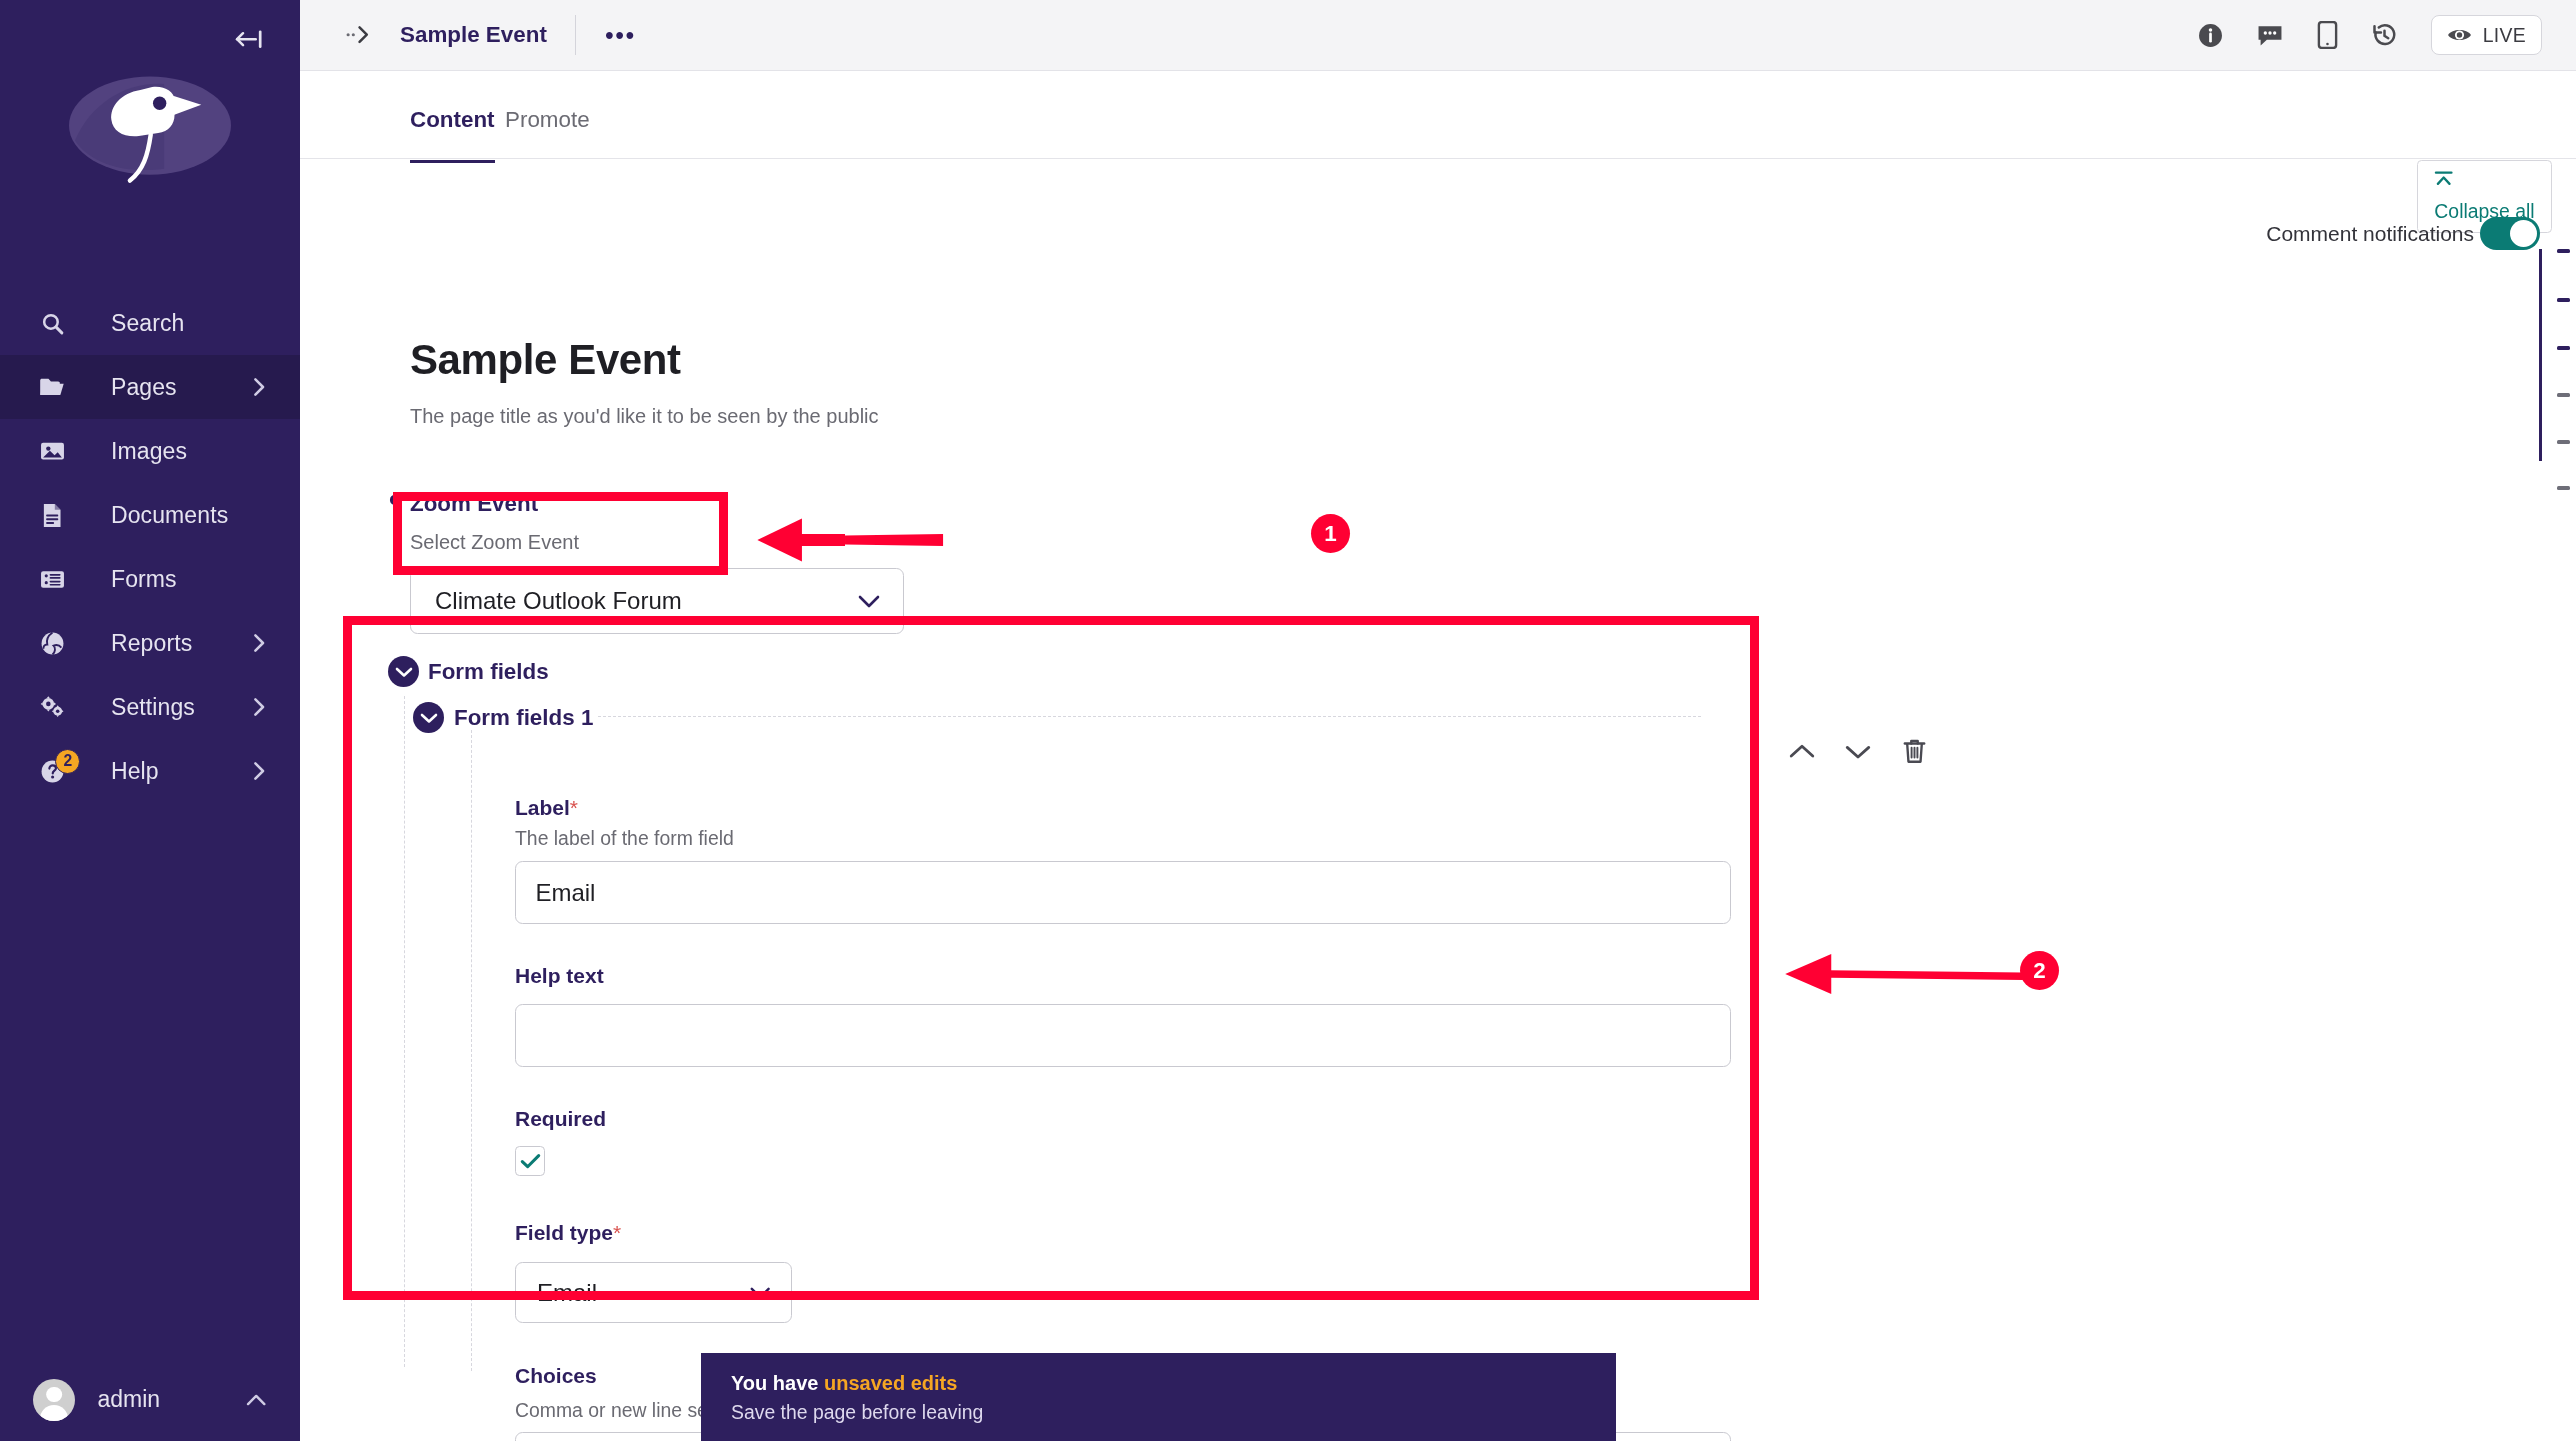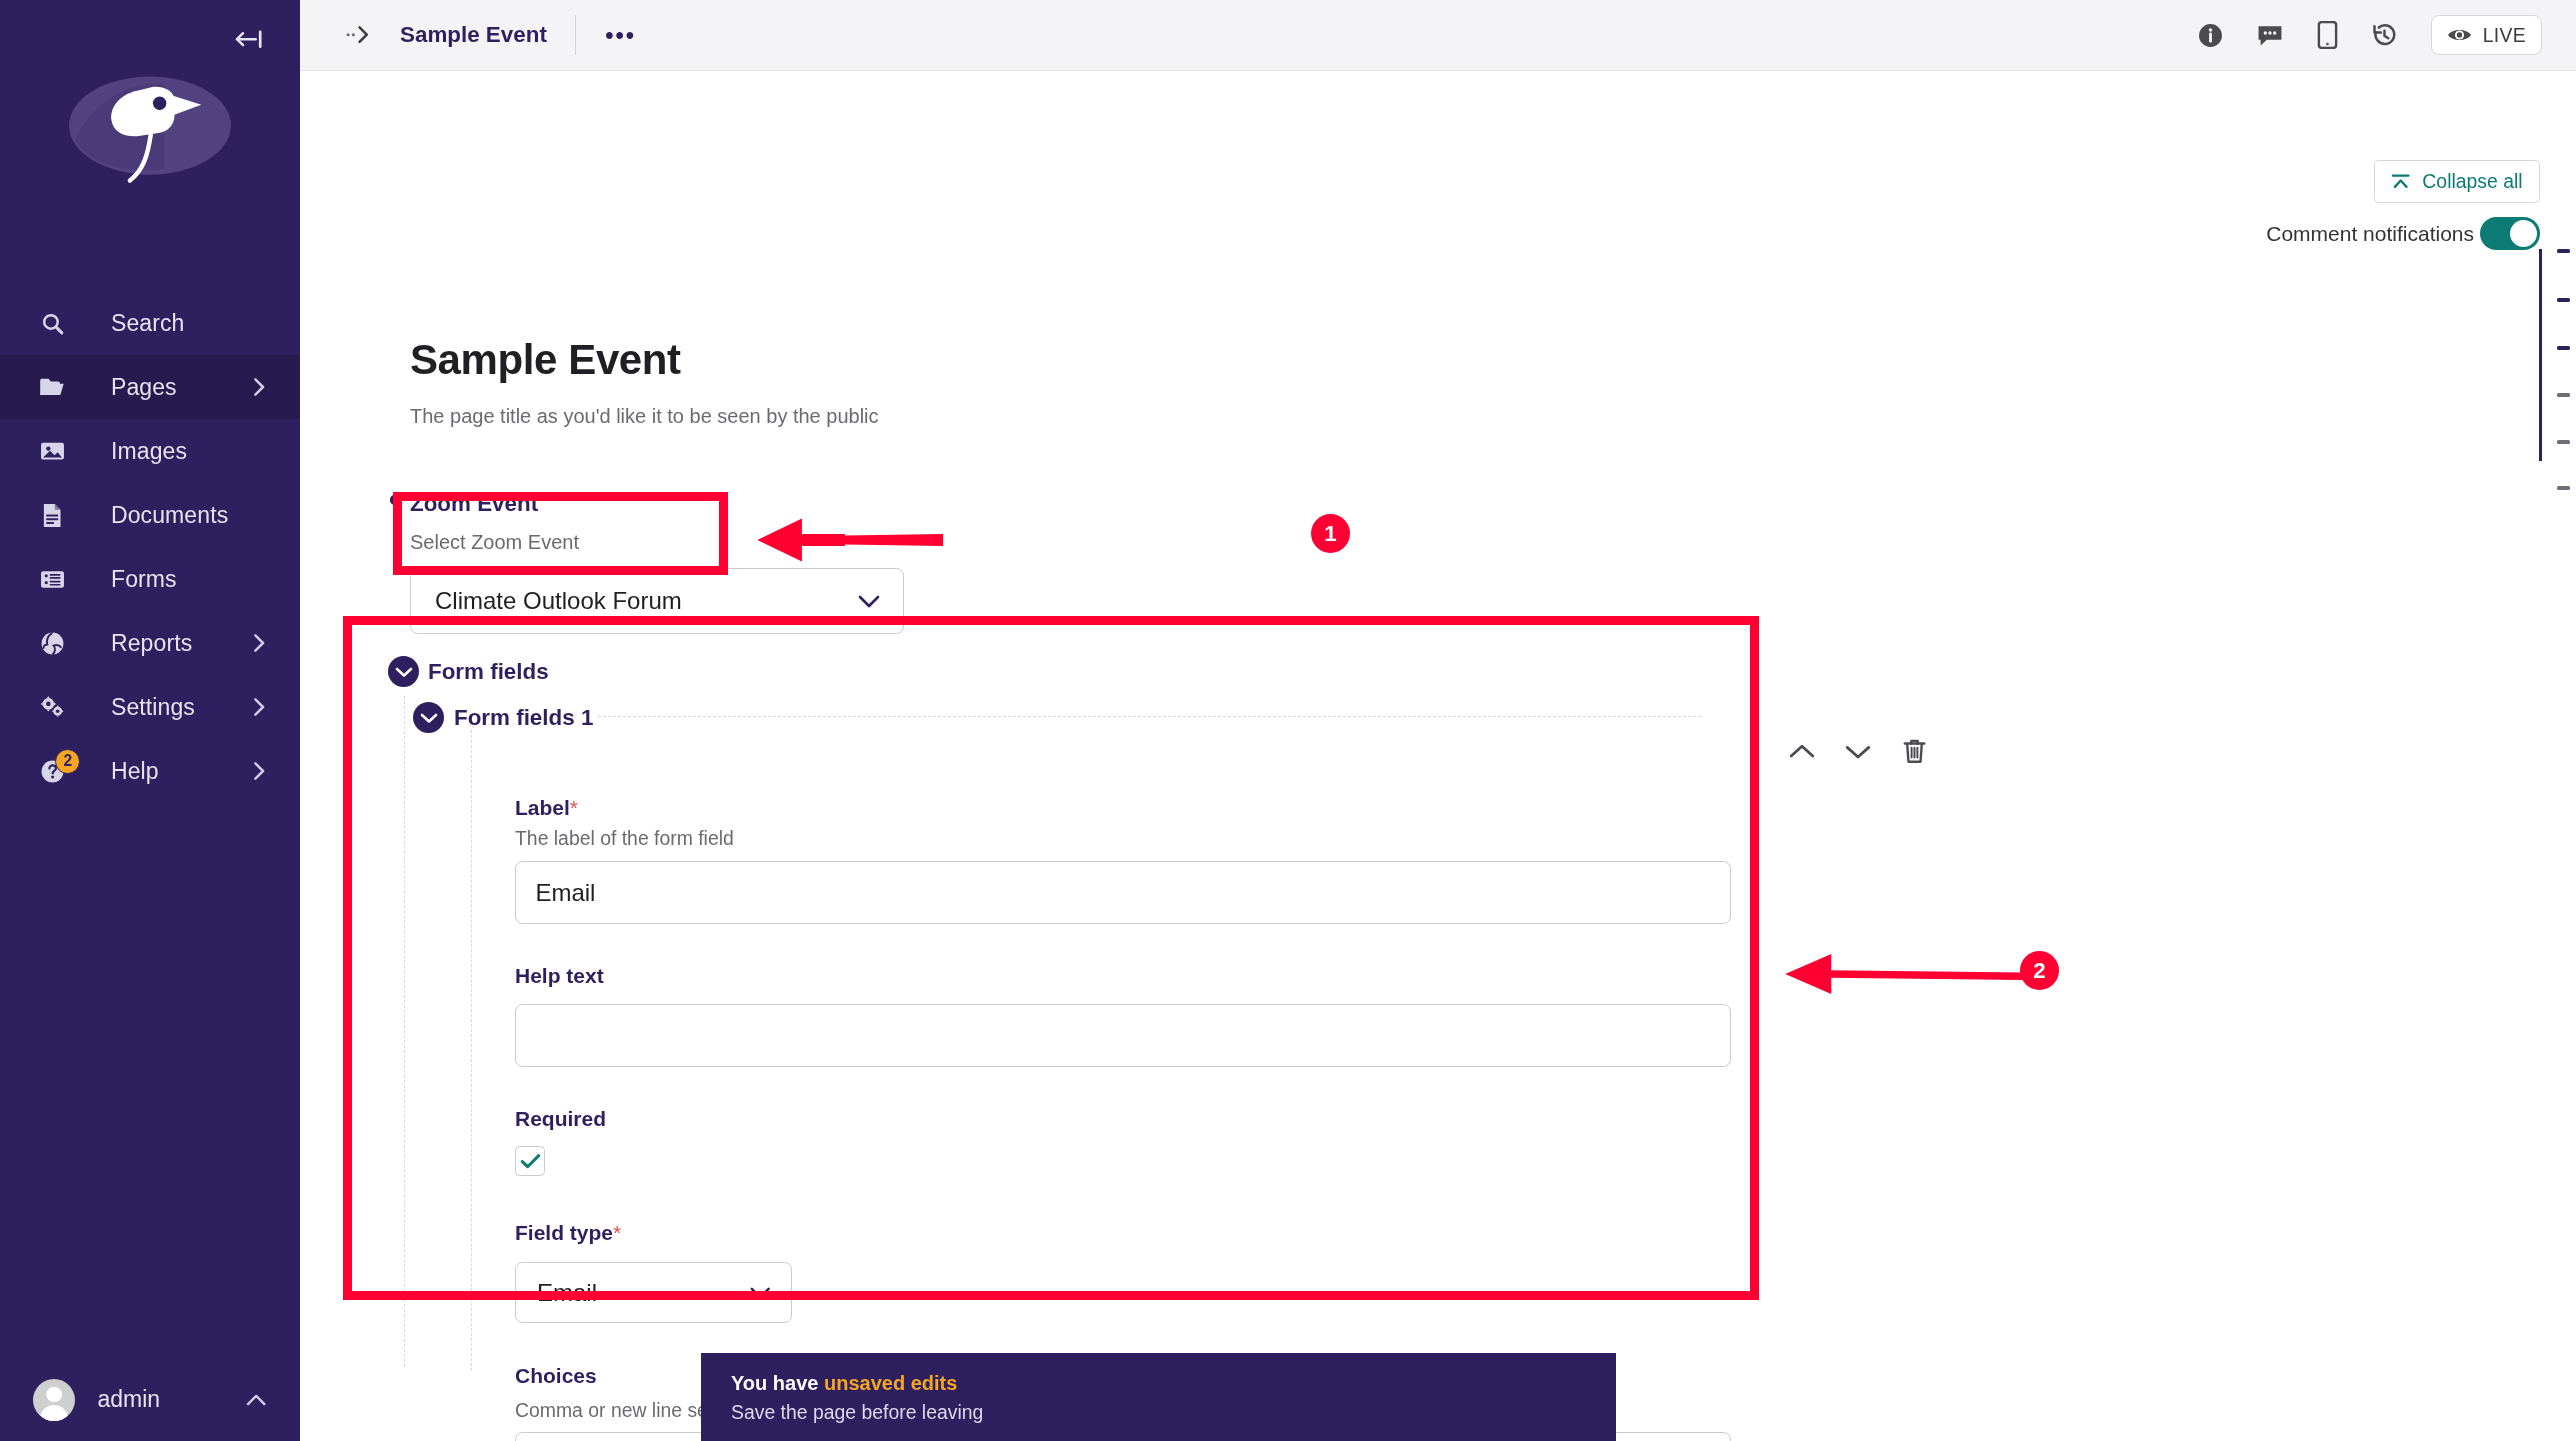--- a/index.html
+++ b/index.html
@@ -145,25 +145,26 @@
   }
   .tab {
     position: absolute; top: 36px;
     font-size: 22.4px; cursor: pointer;
     padding-bottom: 27px;
   }
   .tab.t1 { left: 110px; color: #2e1f5e; font-weight: bold; border-bottom: 3.7px solid #2e1f5e; }
   .tab.t2 { left: 205px; color: #6b6b73; }
 
   .collapse-all {
-    position: absolute; right: 36px; top: 89px;
-    display: flex; align-items: center; gap: 12px;
+    position: absolute; right: 24px; top: 89px;
+    display: flex; gap: 12px;
     border: 0.7px solid #d6d6dc; border-radius: 4.5px;
     background: #fff; padding: 9px 16.4px;
     cursor: pointer;
+    flex-direction: column;
   }
   .collapse-all span { font-size: 19.4px; color: #0b7b74; }
 
   .comment-notif {
     position: absolute; right: 36px; top: 146px;
     display: flex; align-items: center; gap: 6px;
   }
   .comment-notif .cn-label { font-size: 21px; color: #33333a; }
   .toggle {
     width: 60px; height: 33px; border-radius: 16.4px;
@@ -470,20 +471,24 @@
               <circle cx="12" cy="8" r="2.6" fill="#4a4a4f"></circle>
           </svg>
         </span>
         <span>LIVE</span>
       </span>
     </span>
   </div>
 
   <div class="content">
 
+    <div class="tabs">
+      <div class="tab t1">Content</div>
+      <div class="tab t2">Promote</div>
+    </div>
 
     <div class="collapse-all">
       <span style="display:flex">
         <svg width="19.4" height="18" viewBox="0 0 20 18">
           <path d="M2 2.5 H18" stroke="#0b7b74" stroke-width="2.4" stroke-linecap="round"></path>
           <path d="M4 14 L10 7.5 L16 14" stroke="#0b7b74" stroke-width="2.4" fill="none" stroke-linecap="round" stroke-linejoin="round"></path>
         </svg>
       </span>
       <span class="ca-label">Collapse all</span>
     </div>

